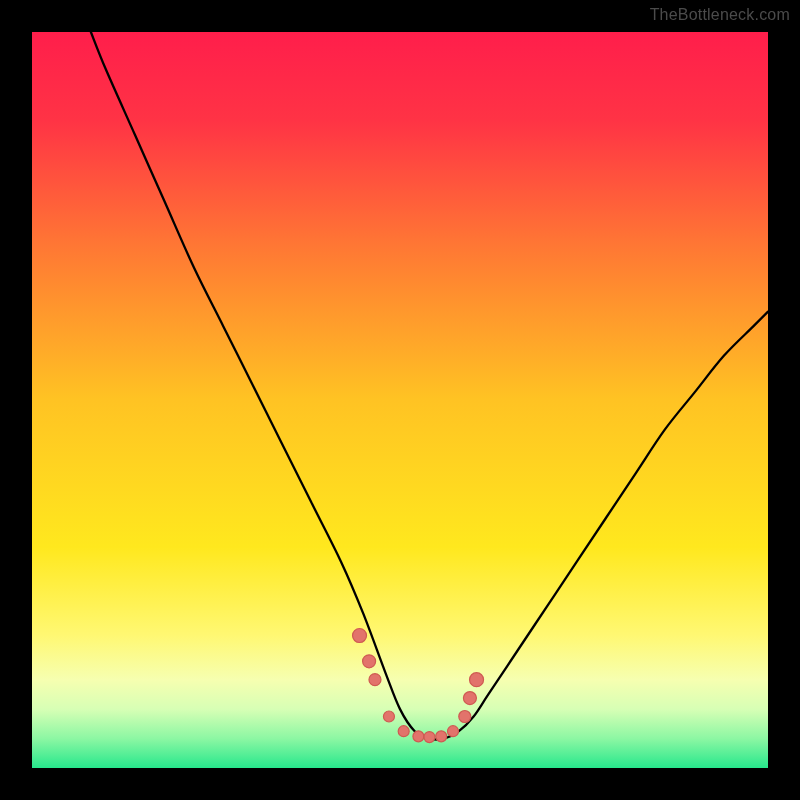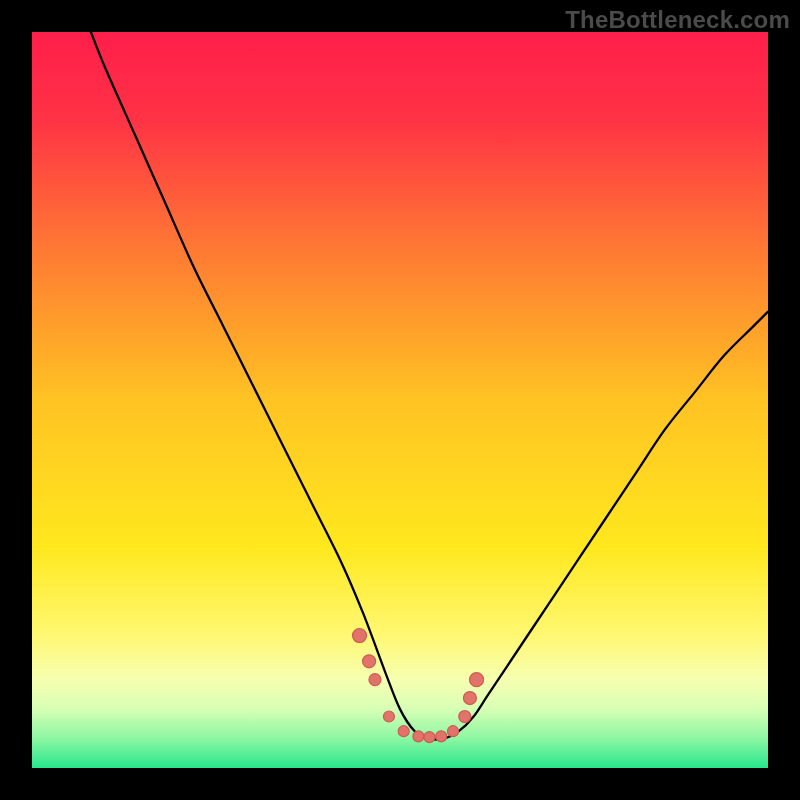--- a/index.html
+++ b/index.html
@@ -24,22 +24,22 @@
     top: 32px;
     width: 736px;
     height: 736px;
     
   }
   .watermark {
     position: absolute;
     top: 6px;
     right: 10px;
     color: #4b4b4b;
-    font-size: 24px;
-    font-weight: 700;
+    font-size: 16px;
+    font-weight: 400;
     letter-spacing: 0.2px;
     user-select: none;
   }
   svg.curve {
     position: absolute;
     left: 0; top: 0;
     width: 736px;
     height: 736px;
     overflow: visible;
   }

